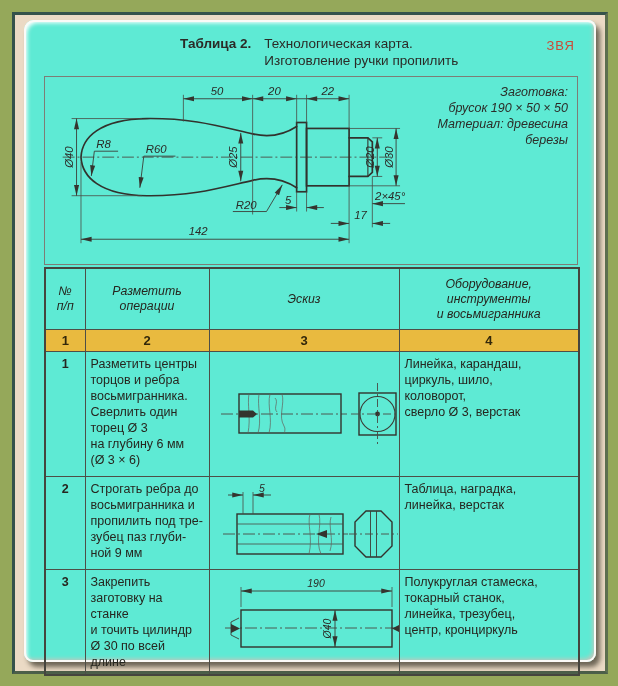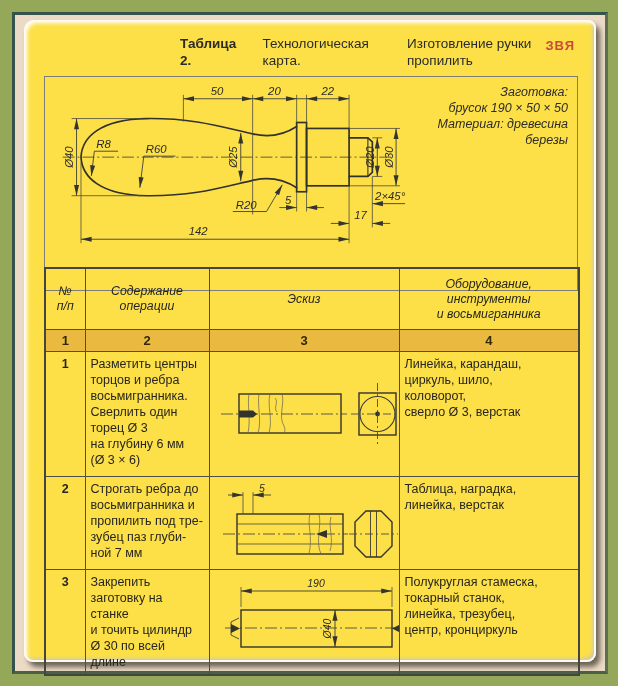--- a/index.html
+++ b/index.html
@@ -9,36 +9,36 @@
     font-family:"Liberation Sans","DejaVu Sans",sans-serif;
     color:#2b2b27;
   }
   .mat{
     position:absolute;left:12px;top:12px;right:10px;bottom:12px;
     background:#ebdac5;border:3px solid #35524b;
     border-right-color:#5d6f4f;border-bottom-color:#4c5f49;
   }
   .card{
     position:absolute;left:24px;top:20px;width:572px;height:642px;
-    background:#fde047;
+    background:#5eead4;
     border-radius:10px 8px 9px 9px;
     box-shadow:4px 5px 5px rgba(42,38,26,.65),
                inset 0 0 0 2px #fbfaf7,
                inset 3px 3px 4px #ffffff,
                inset -3px -3px 4px #c9c6bb;
   }
   .titlebar{position:absolute;left:156px;top:15px;display:flex;gap:13px;}
   .tprefix{font-weight:bold;font-size:13.5px;line-height:17px;}
-  .tlines{display:flex;flex-direction:row;font-size:13.5px;line-height:17px;}
+  .tlines{display:flex;flex-direction:column;font-size:13.5px;line-height:17px;}
   .watermark{
     position:absolute;top:18px;right:21px;
-    color:#cb4a37;font-size:13px;font-weight:bold;letter-spacing:1px;text-align:center;
+    color:#cb4a37;font-size:13px;font-weight:normal;letter-spacing:1px;text-align:center;
   }
   .drawing-box{
-    position:absolute;left:20px;top:56px;width:534px;height:215px;
+    position:absolute;left:20px;top:56px;width:534px;height:189px;
     border:1px solid #7d7d76;box-sizing:border-box;
   }
   .drawing-box svg.draw{position:absolute;left:0;top:0;}
   .note{
     position:absolute;top:7px;right:9px;text-align:right;
     font-style:italic;font-size:12.5px;line-height:16px;color:#2c2c28;margin-left:48px;
   }
   .pre{white-space:pre-line;}
   table.ops{
     position:absolute;left:20px;top:247px;width:534px;
@@ -204,21 +204,21 @@
     <colgroup>
       <col style="width:40px">
         <col style="width:124px">
         <col style="width:190px">
         <col style="width:180px">
     </colgroup>
     <tbody>
         <tr class="hdr">
       <td class="pre">№
 п/п</td>
-      <td class="pre">Содержание
+      <td class="pre">Разметить
 операции</td>
       <td class="pre">Эскиз</td>
       <td class="pre">Оборудование,
 инструменты
 и восьмигранника</td>
     </tr>
     <tr class="numrow">
       <td>1</td>
       <td>2</td>
       <td>3</td>
@@ -260,21 +260,21 @@
 коловорот,
 сверло Ø 3, верстак</td>
     </tr>
 
     <tr class="r2">
       <td class="num">2</td>
       <td class="op pre">Строгать ребра до
 восьмигранника и
 пропилить под тре-
 зубец паз глуби-
-ной 7 мм</td>
+ной 9 мм</td>
       <td class="sk">
         <svg width="186" height="80" viewBox="0 0 186 80">
           <path class="cl" d="M8,53 H133"></path>
           <rect class="pl" x="22" y="33" width="106" height="40" style="stroke-width:1.4"></rect>
           <line class="xl" x1="22" y1="43" x2="128" y2="43"></line>
           <line class="xl" x1="22" y1="63" x2="128" y2="63"></line>
           <g>
             <path class="gr" d="M95,33 C92,43 98,56 94,73"></path>
             <path class="gr" d="M104,33 C107,45 100,60 106,73"></path>
             <path class="gr" d="M116,36 C113,46 119,58 115,70"></path>

